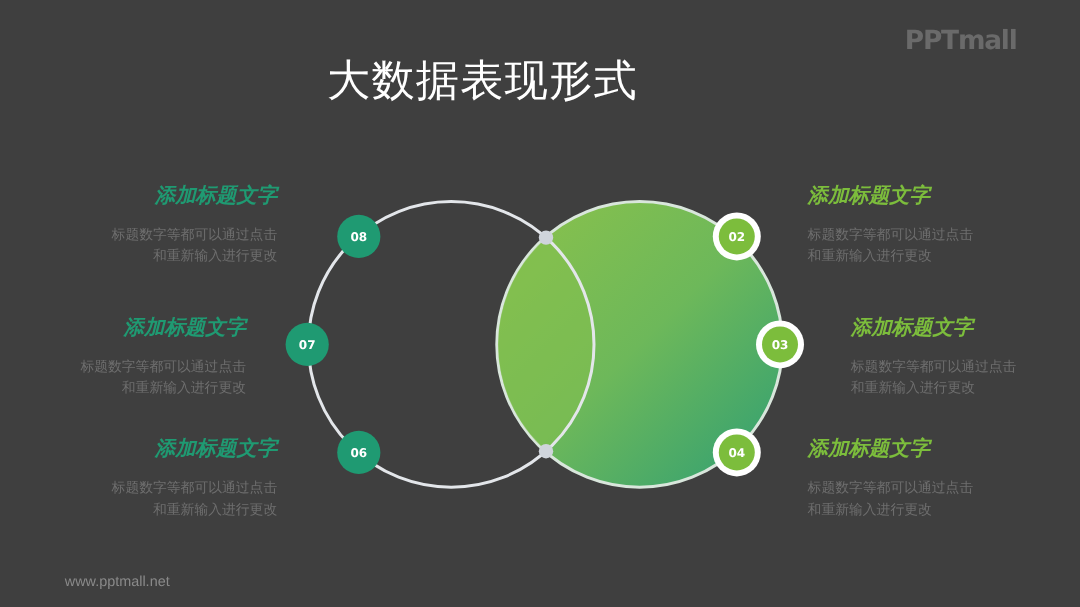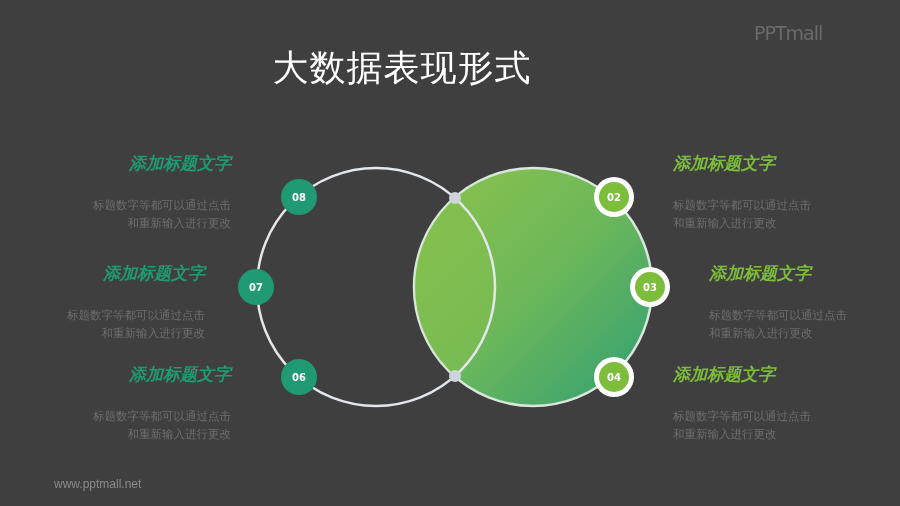--- a/index.html
+++ b/index.html
@@ -1,22 +1,22 @@
 <!DOCTYPE html>
 <html><head>
 <meta charset="utf-8">
 <style>
   html,body{margin:0;padding:0;}
   body{width:900px;height:506px;background:#3f3f3f;position:relative;overflow:hidden;font-family:"DejaVu Sans","Liberation Sans",sans-serif;}
   .title{position:absolute;left:0;top:44px;width:804px;text-align:center;color:#ffffff;font-size:36px;line-height:48px;letter-spacing:1px;}
-  .logo{position:absolute;left:754px;top:22px;color:#6a6a6a;font-size:19px;font-weight:normal;font-family:"DejaVu Sans",sans-serif;letter-spacing:-1px;}
+  .logo{position:absolute;left:754px;top:22px;color:#6a6a6a;font-size:22px;font-weight:bold;font-family:"DejaVu Sans",sans-serif;letter-spacing:-1px;}
   .footer{position:absolute;left:54px;top:477px;color:#8a8a8a;font-size:12px;font-family:"Liberation Sans",sans-serif;text-align:right;}
   .item{position:absolute;width:220px;}
   .item .h{font-size:17px;font-weight:bold;line-height:22px;white-space:nowrap;font-style:italic;}
-  .item .d{font-size:11.5px;color:#6e6e6e;line-height:18px;margin-top:22px;white-space:nowrap;}
+  .item .d{font-size:11.5px;color:#6e6e6e;line-height:18px;margin-top:12px;white-space:nowrap;}
   .left{text-align:right;}
   .left .h{color:#1f9a72;}
   .right{text-align:left;}
   .right .h{color:#7cbd3c;}
   svg{position:absolute;left:0;top:0;}
   .badge-text{font-family:"DejaVu Sans",sans-serif;font-weight:bold;font-size:10px;fill:#ffffff;}
 </style>
 </head>
 <body>
 

